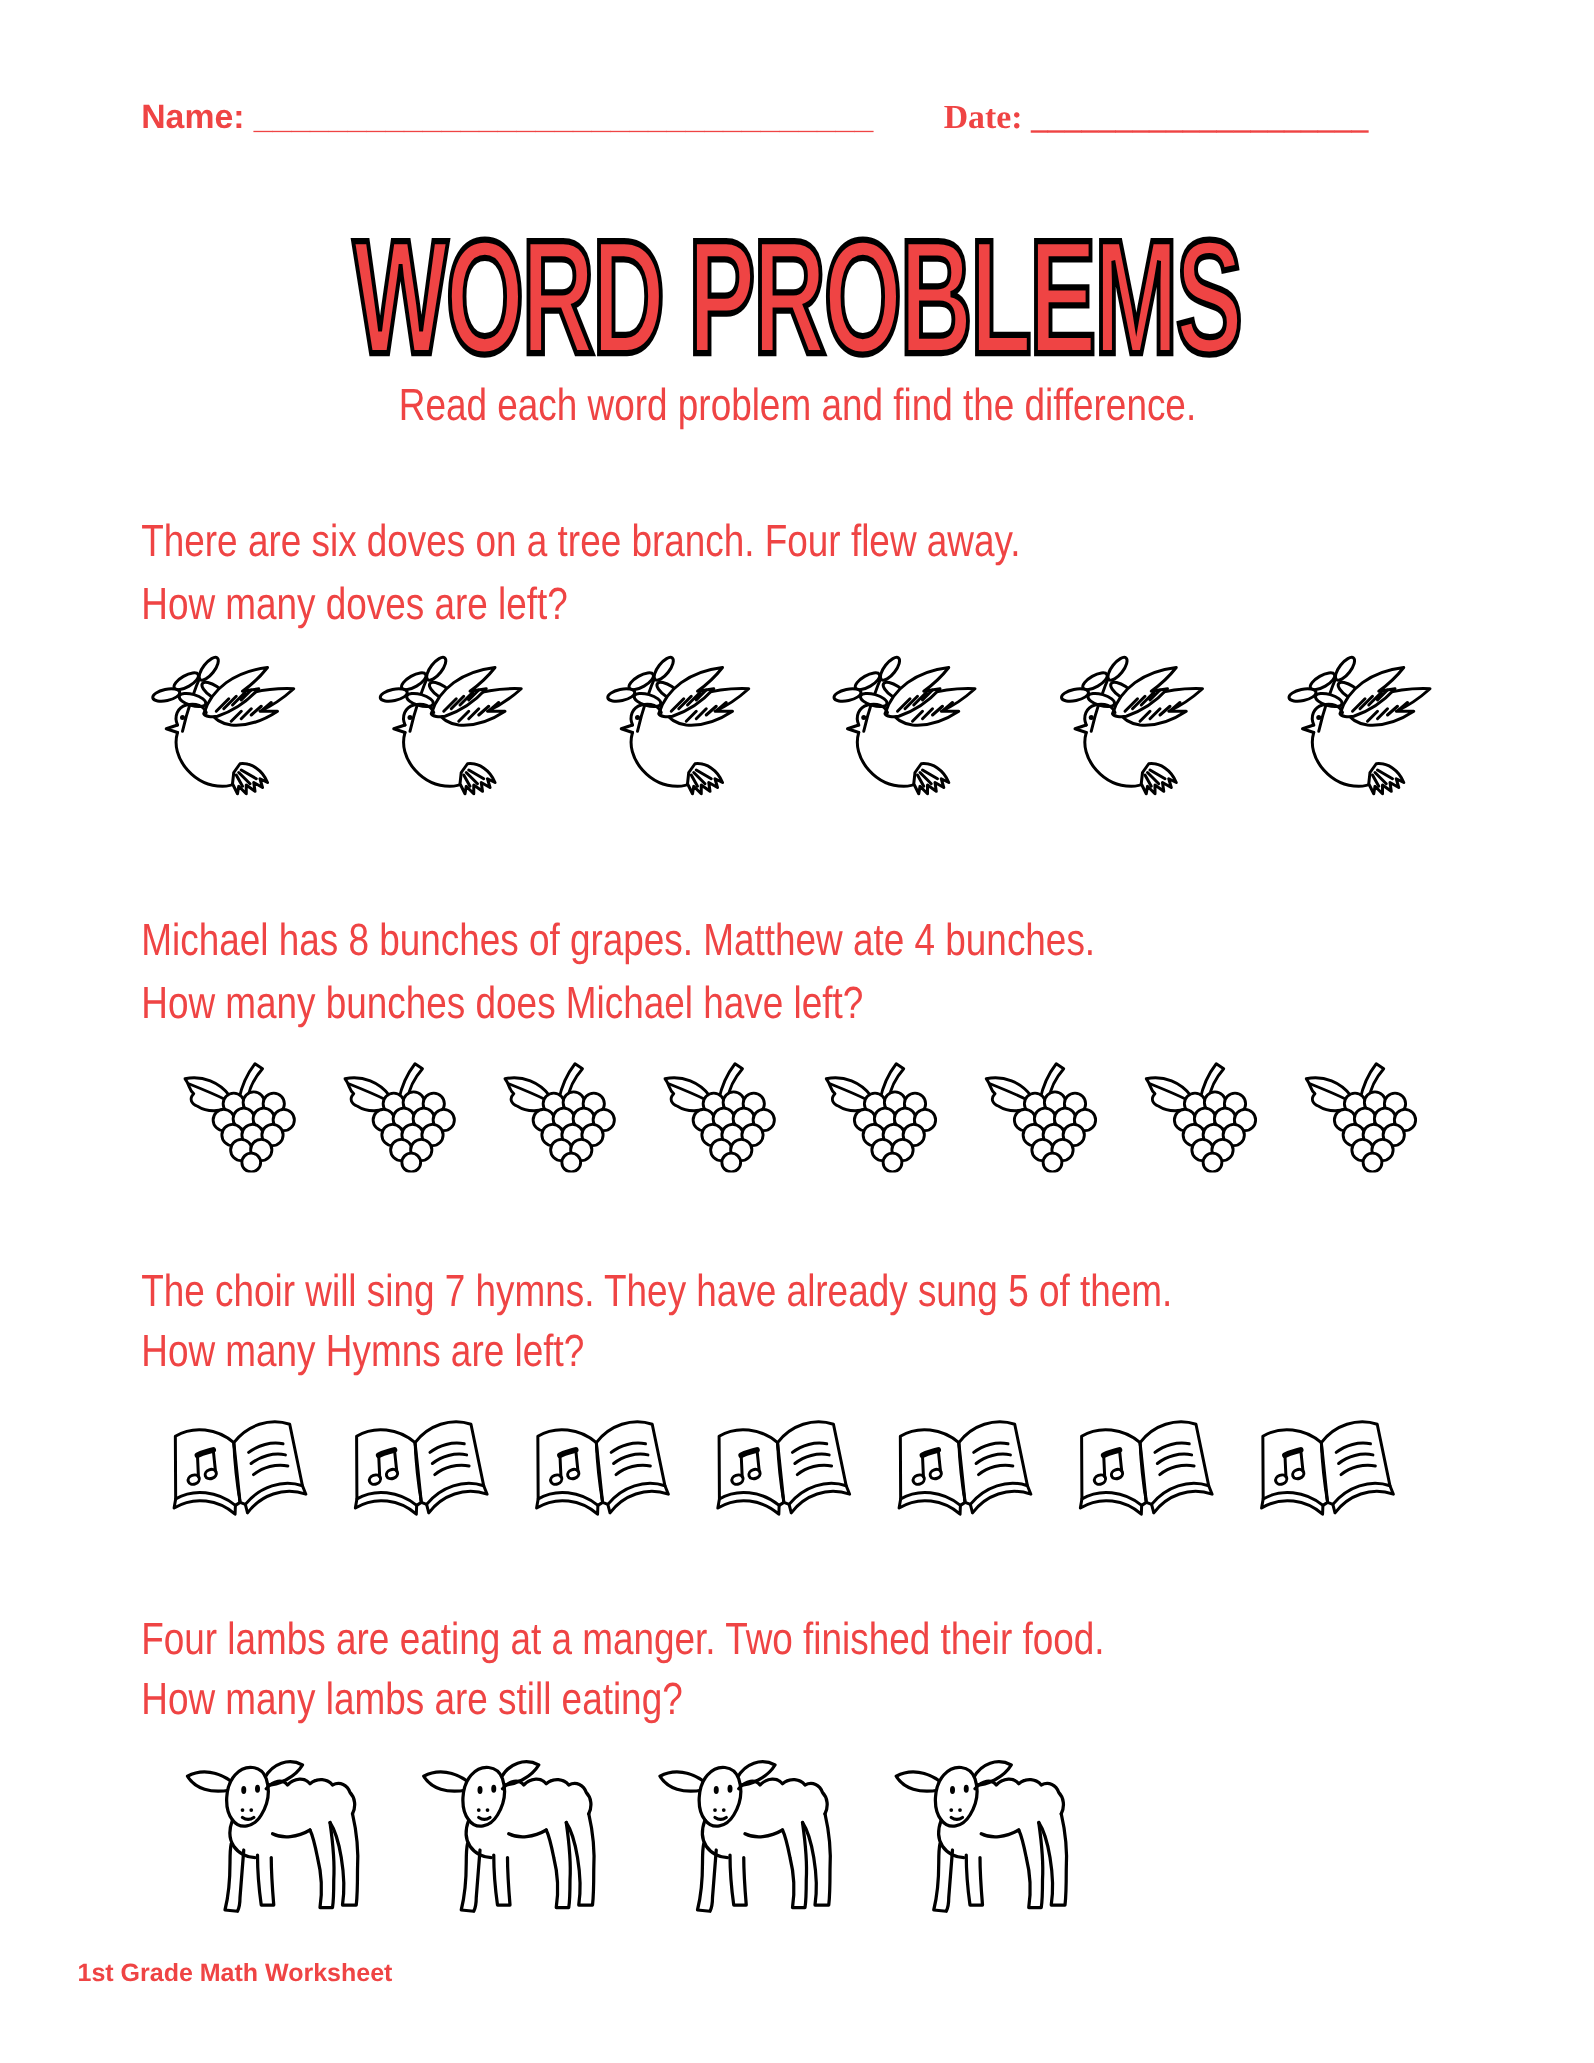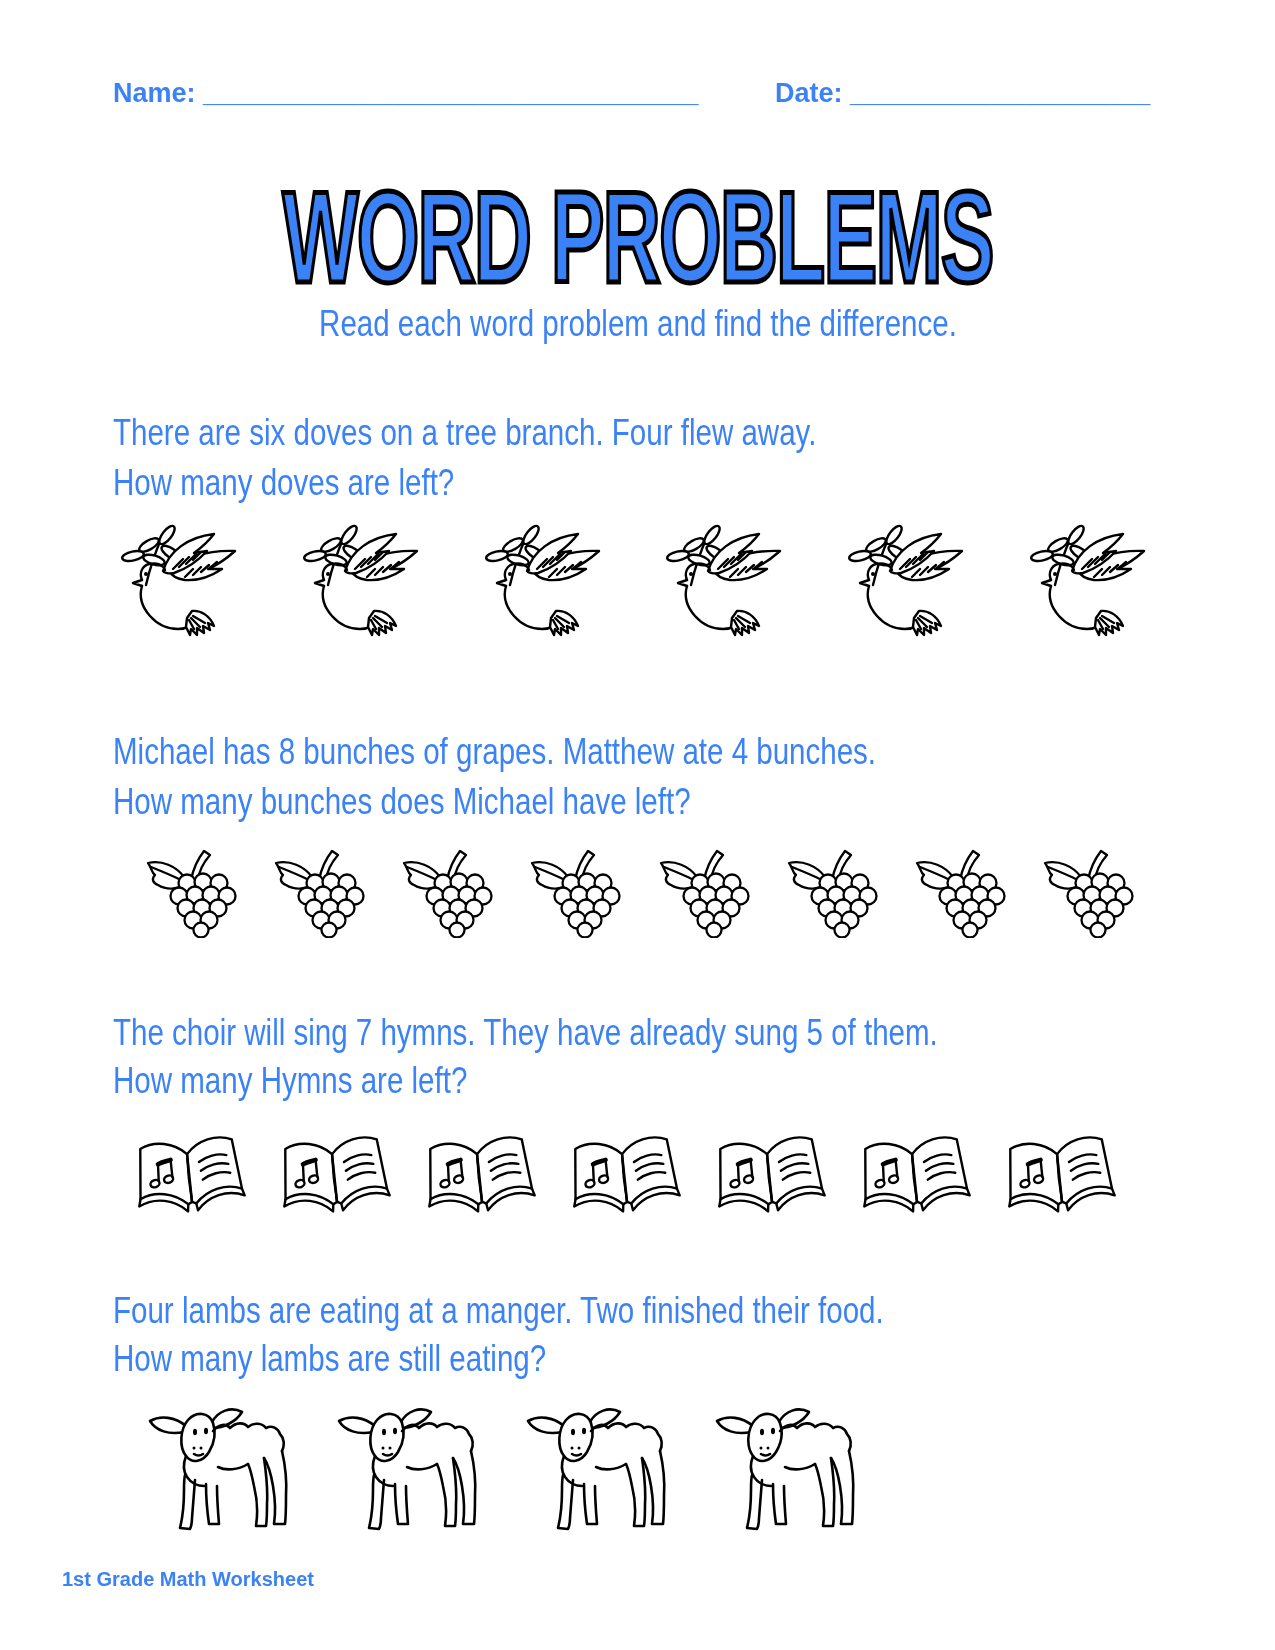--- a/index.html
+++ b/index.html
@@ -1,26 +1,26 @@
 <!DOCTYPE html>
 <html><head>
 <meta charset="utf-8">
 <style>
   html,body{margin:0;padding:0;background:#fff;}
   .page{
     position:relative;
     width:1275px;height:1650px;
-    background:#fff;color:#3b82f6;
+    background:#fff;color:#ef4444;
     font-family:"Liberation Sans",sans-serif;
     overflow:hidden;
   }
   
   .hdr-label{font-weight:bold;font-size:27px;white-space:nowrap;}
   .name-field{position:absolute;top:78px;left:113px;}
-  .date-field{position:absolute;top:78px;left:775px;}
+  .date-field{position:absolute;top:78px;left:755px;font-family:Liberation Serif, serif;}
   .blank{font-weight:bold;letter-spacing:0px;}
   
   .title{
     position:absolute;top:172px;left:0;width:100%;
     text-align:center;font-size:130px;line-height:1.0;
     font-weight:bold;white-space:nowrap;
     letter-spacing:-3px;
     transform:scaleX(0.62);transform-origin:50% 0;
     -webkit-text-stroke:5px #000;
   }

